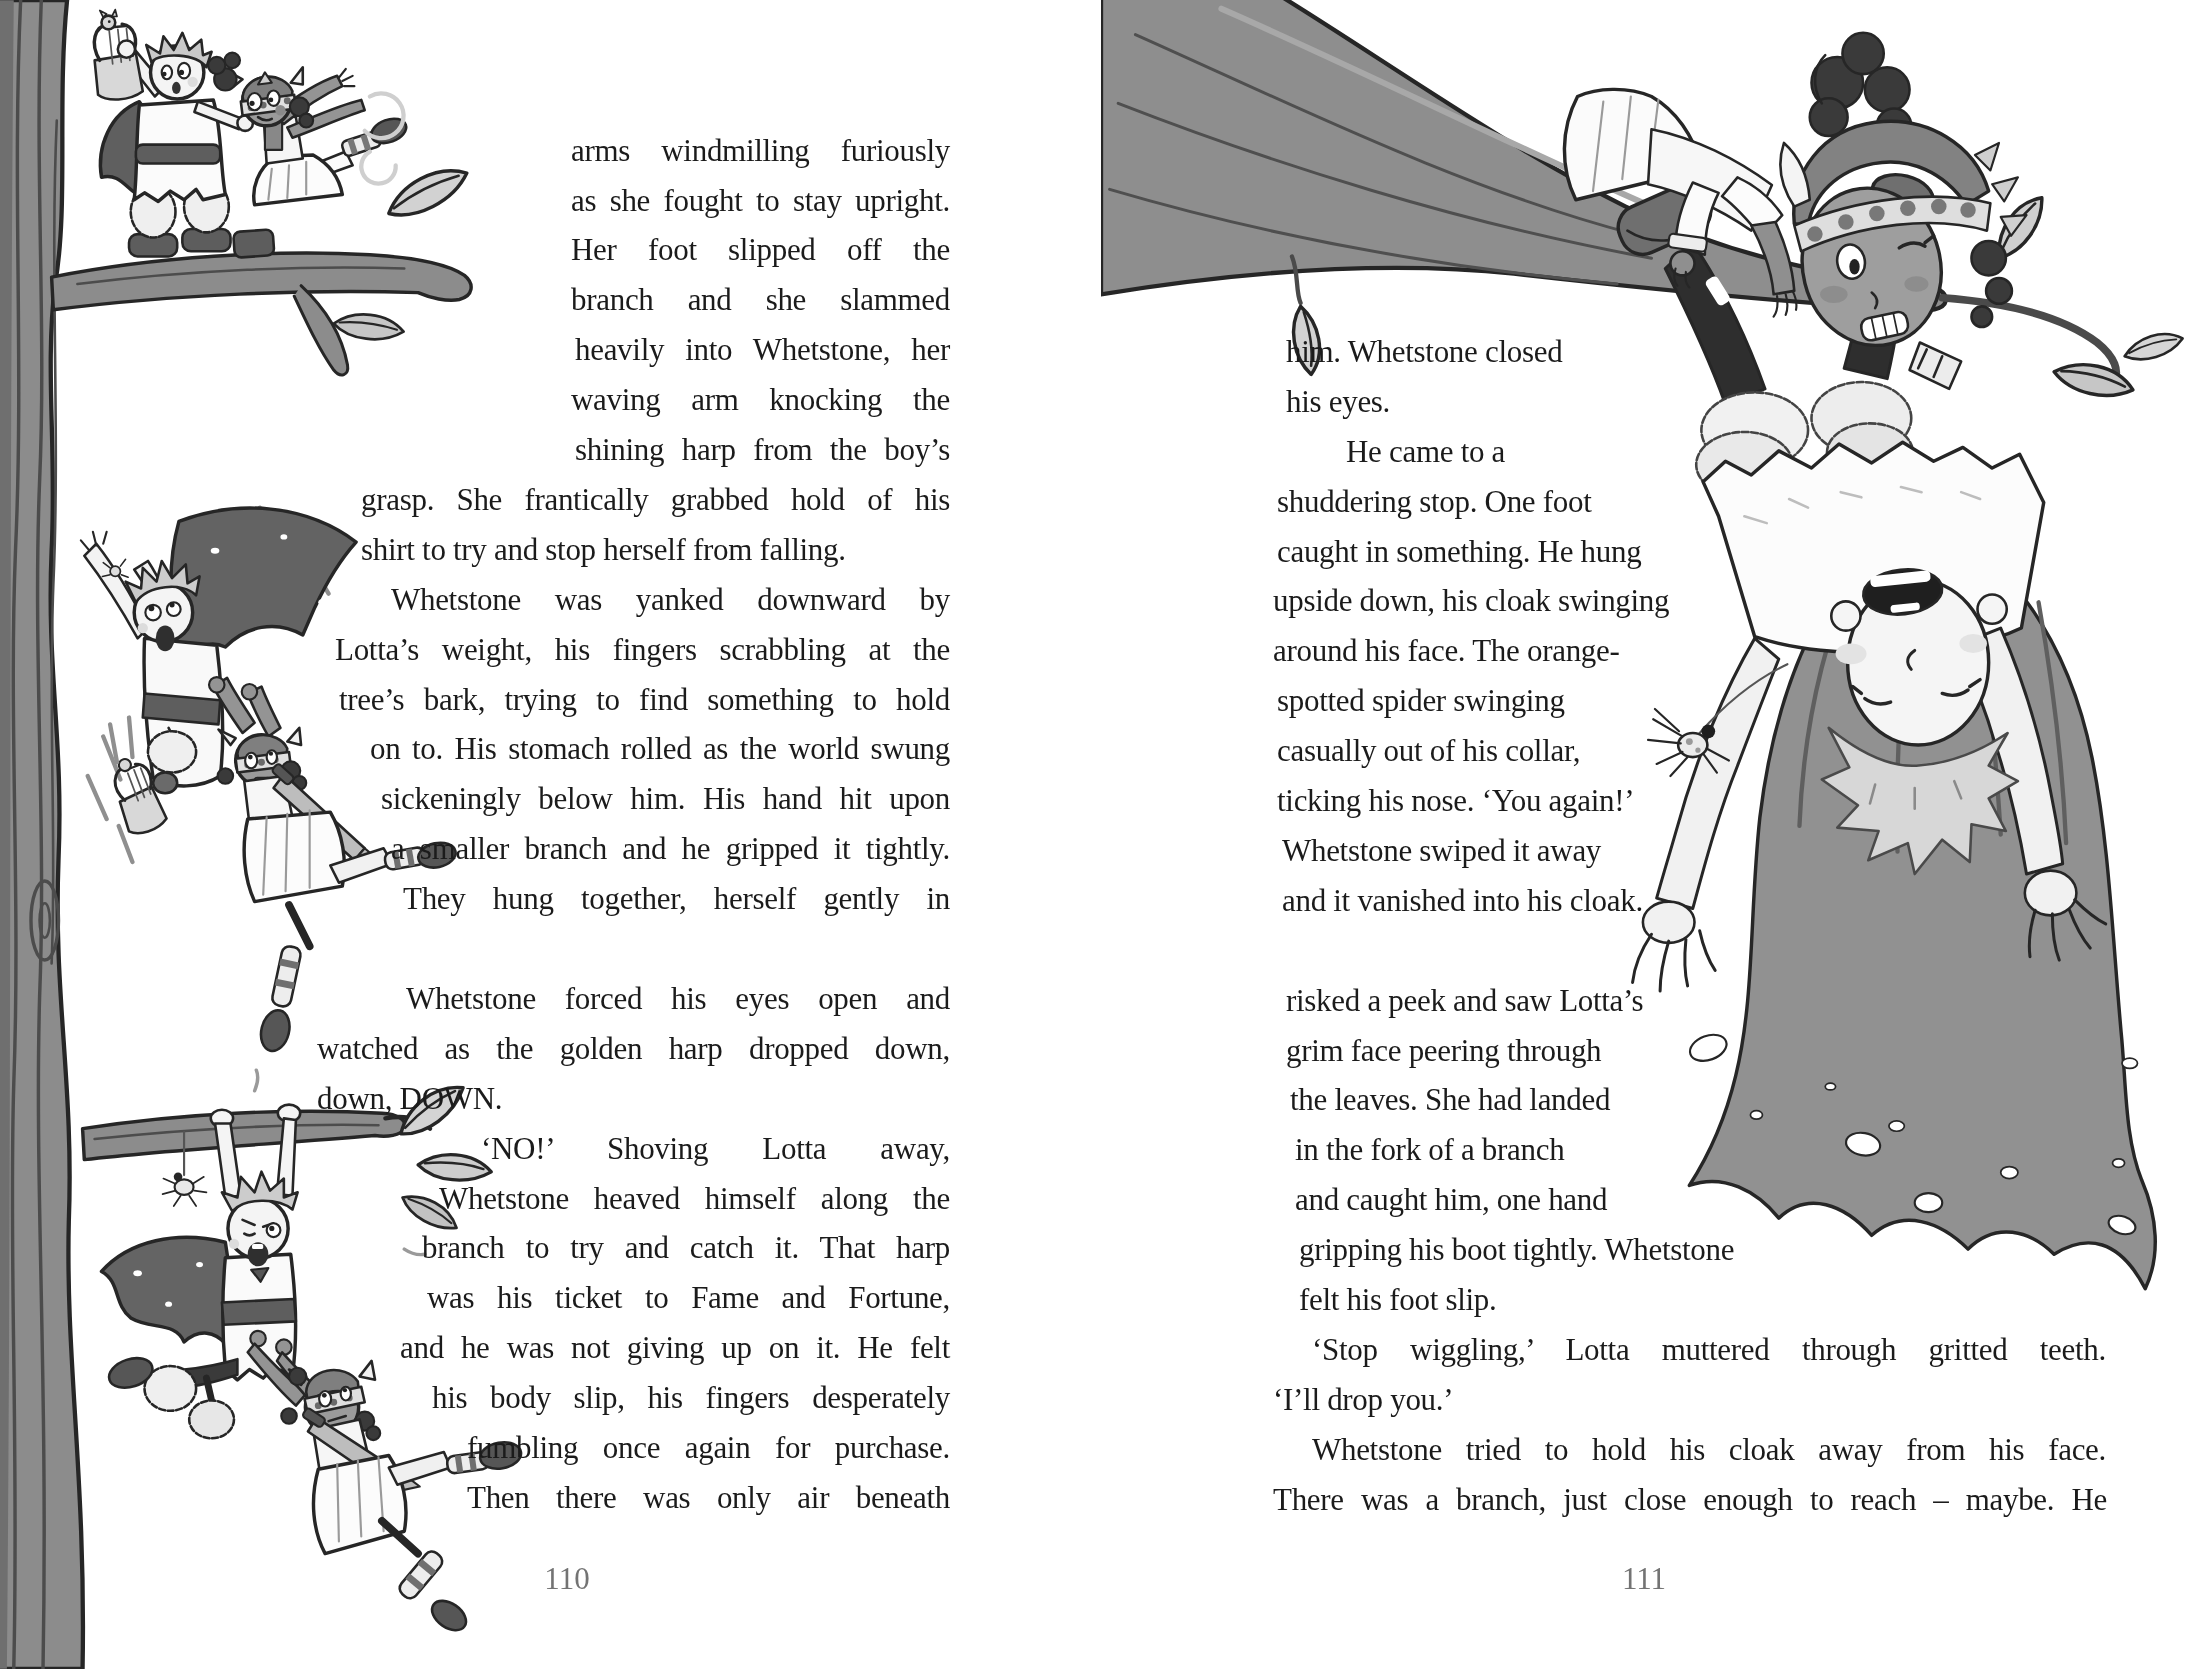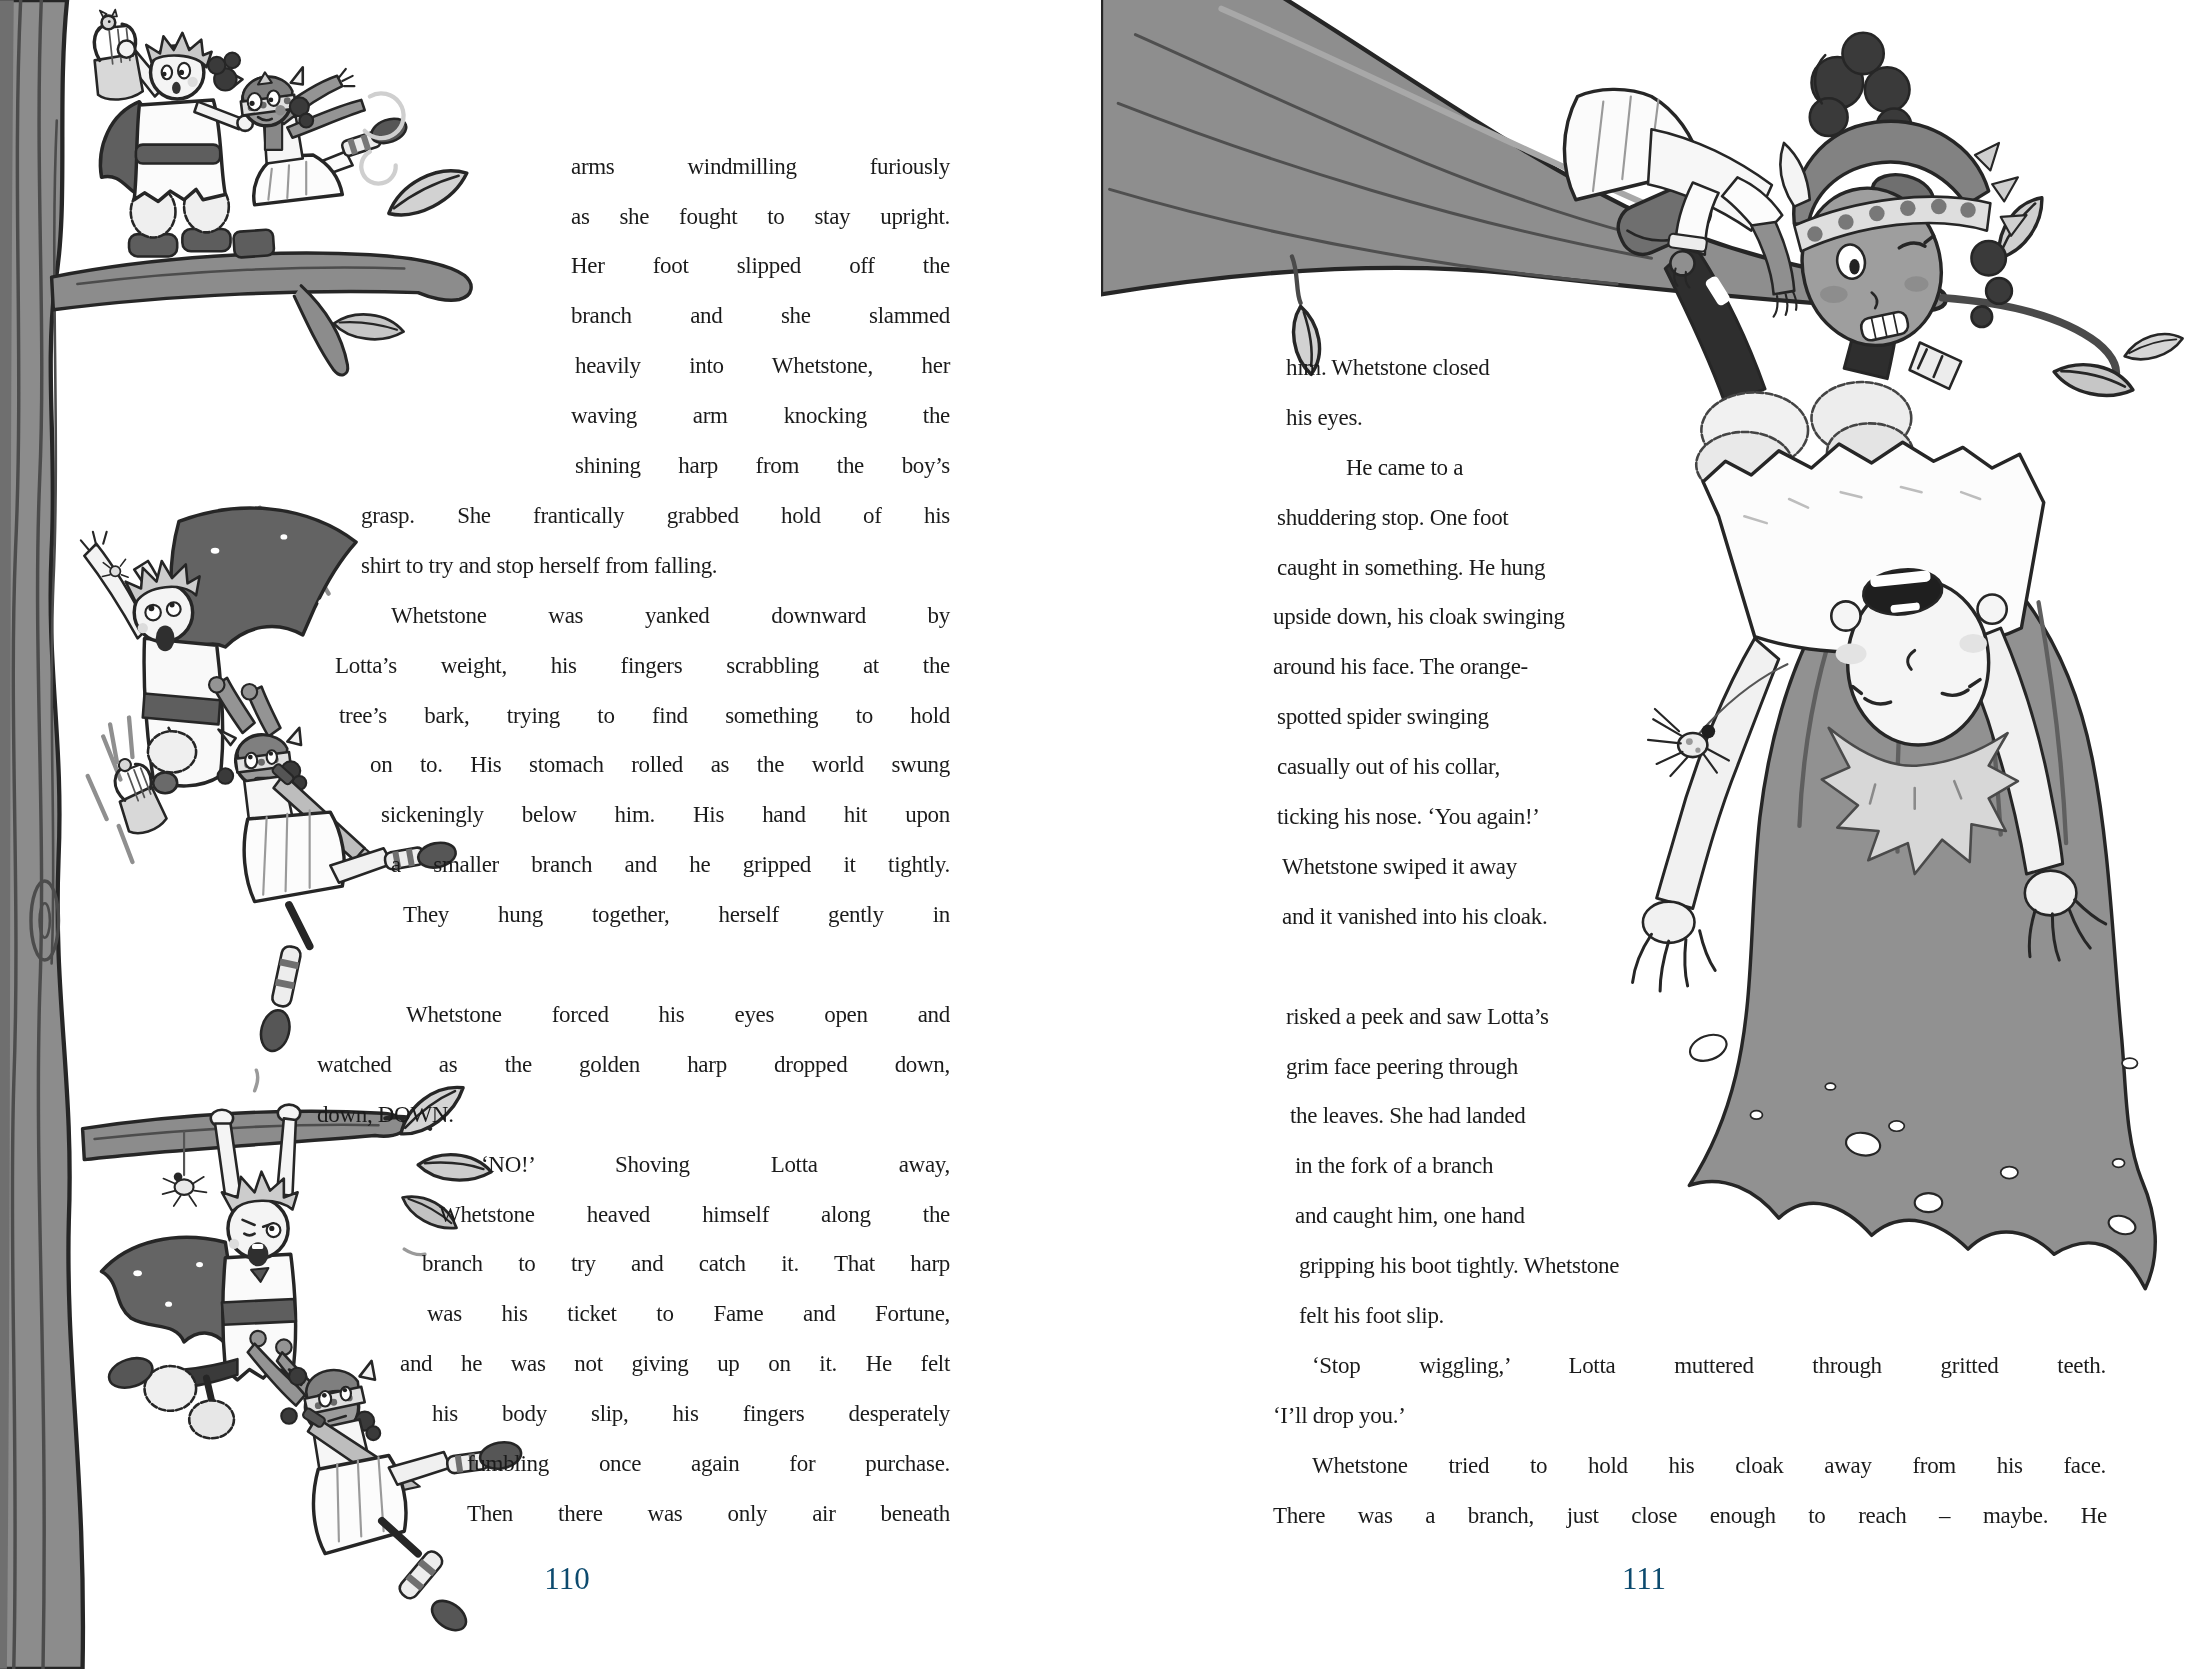--- a/index.html
+++ b/index.html
@@ -2,25 +2,25 @@
 <html style="font-size:13.8px"><head>
 <meta charset="utf-8">
 <style>
   html,body{margin:0;padding:0;background:#ffffff;}
   body{width:2203px;height:1669px;overflow:hidden;position:relative;
        font-family:"Liberation Serif","DejaVu Serif",serif;}
   .spread{position:absolute;inset:0;background:#fff;display:flex;}
   .page{position:relative;width:1101px;height:1669px;background:#fff;overflow:hidden;}
   .illus{position:absolute;left:0;top:0;width:1101px;height:1669px;}
   .textcol{position:absolute;inset:0;}
-  .line{position:absolute;font-size:23px;line-height:50px;color:#1b1b1b;letter-spacing:-0.3px;margin-top:16px;}
+  .line{position:absolute;font-size:31px;line-height:50px;color:#1b1b1b;letter-spacing:-0.3px;}
   .line.just{text-align:justify;text-align-last:justify;white-space:normal;}
   .line.left{text-align:left;white-space:nowrap;}
   .pagenum{position:absolute;width:206px;top:1554px;font-size:31px;line-height:50px;
-           color:#0c4a6e;text-align:center;}
+           color:#737373;text-align:center;}
   .pagenum.pl{left:464px;}
   .pagenum.pr{left:440px;}
 </style>
 </head>
 <body>
 
 <div class="spread">
 
   <section class="page">
     <svg class="illus" viewBox="0 0 1280 1940" aria-hidden="true">

